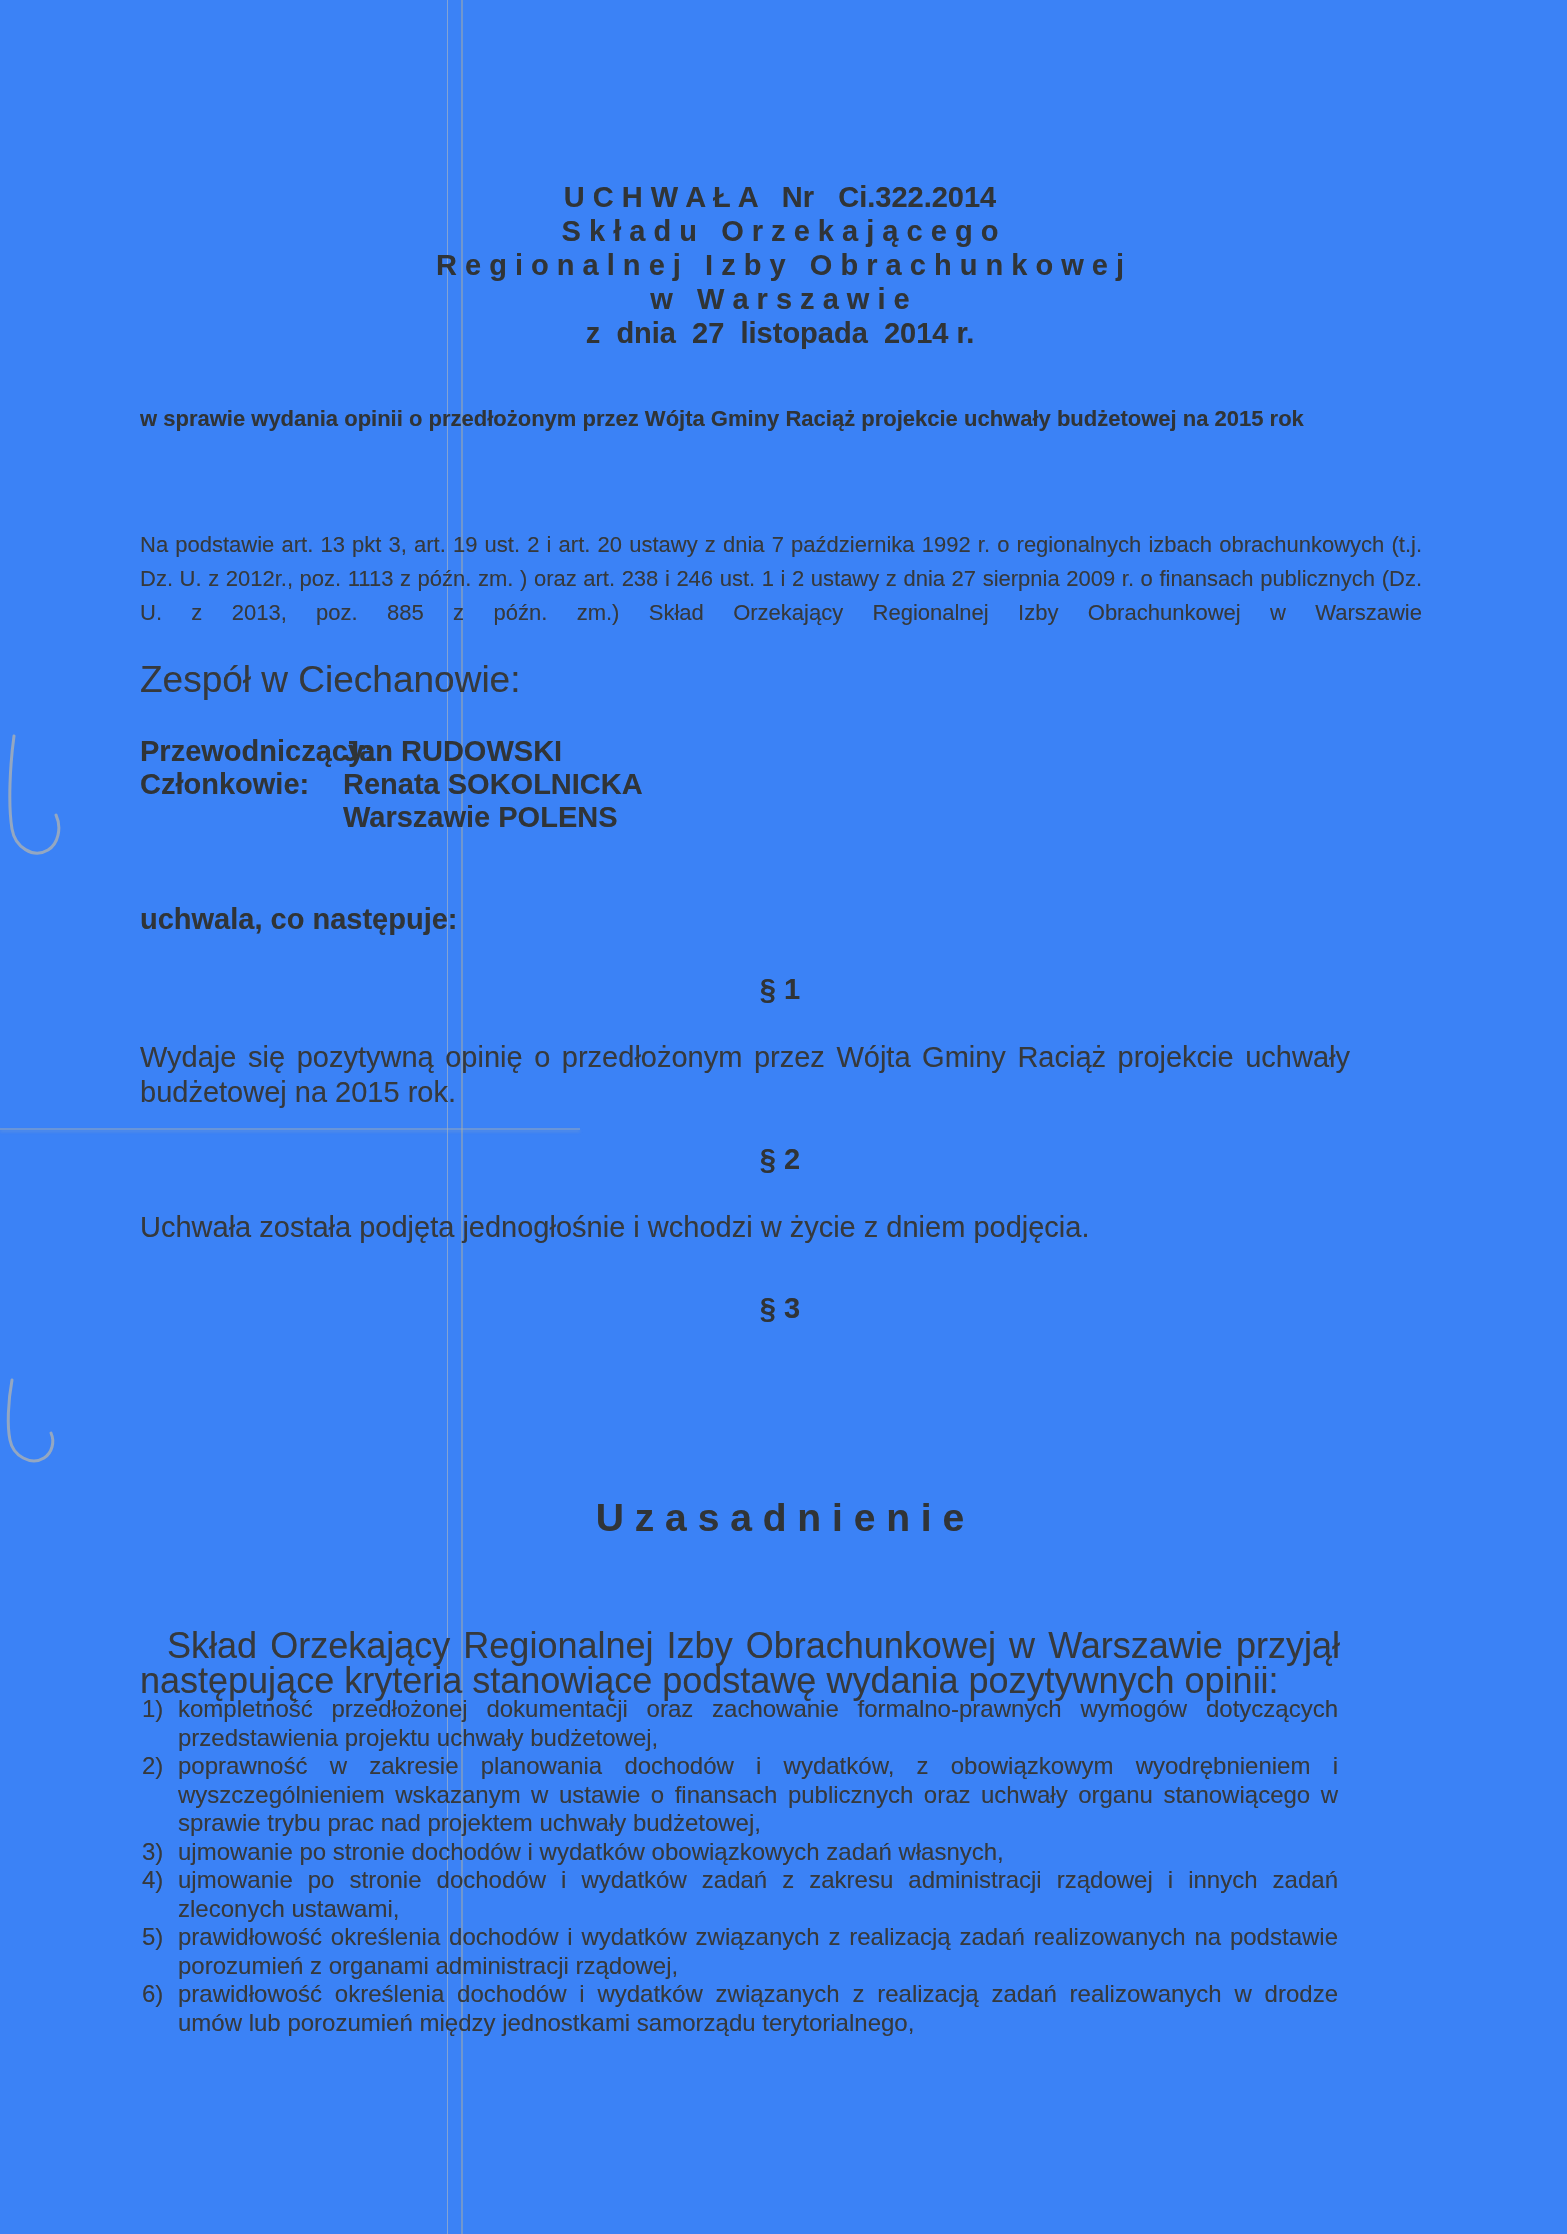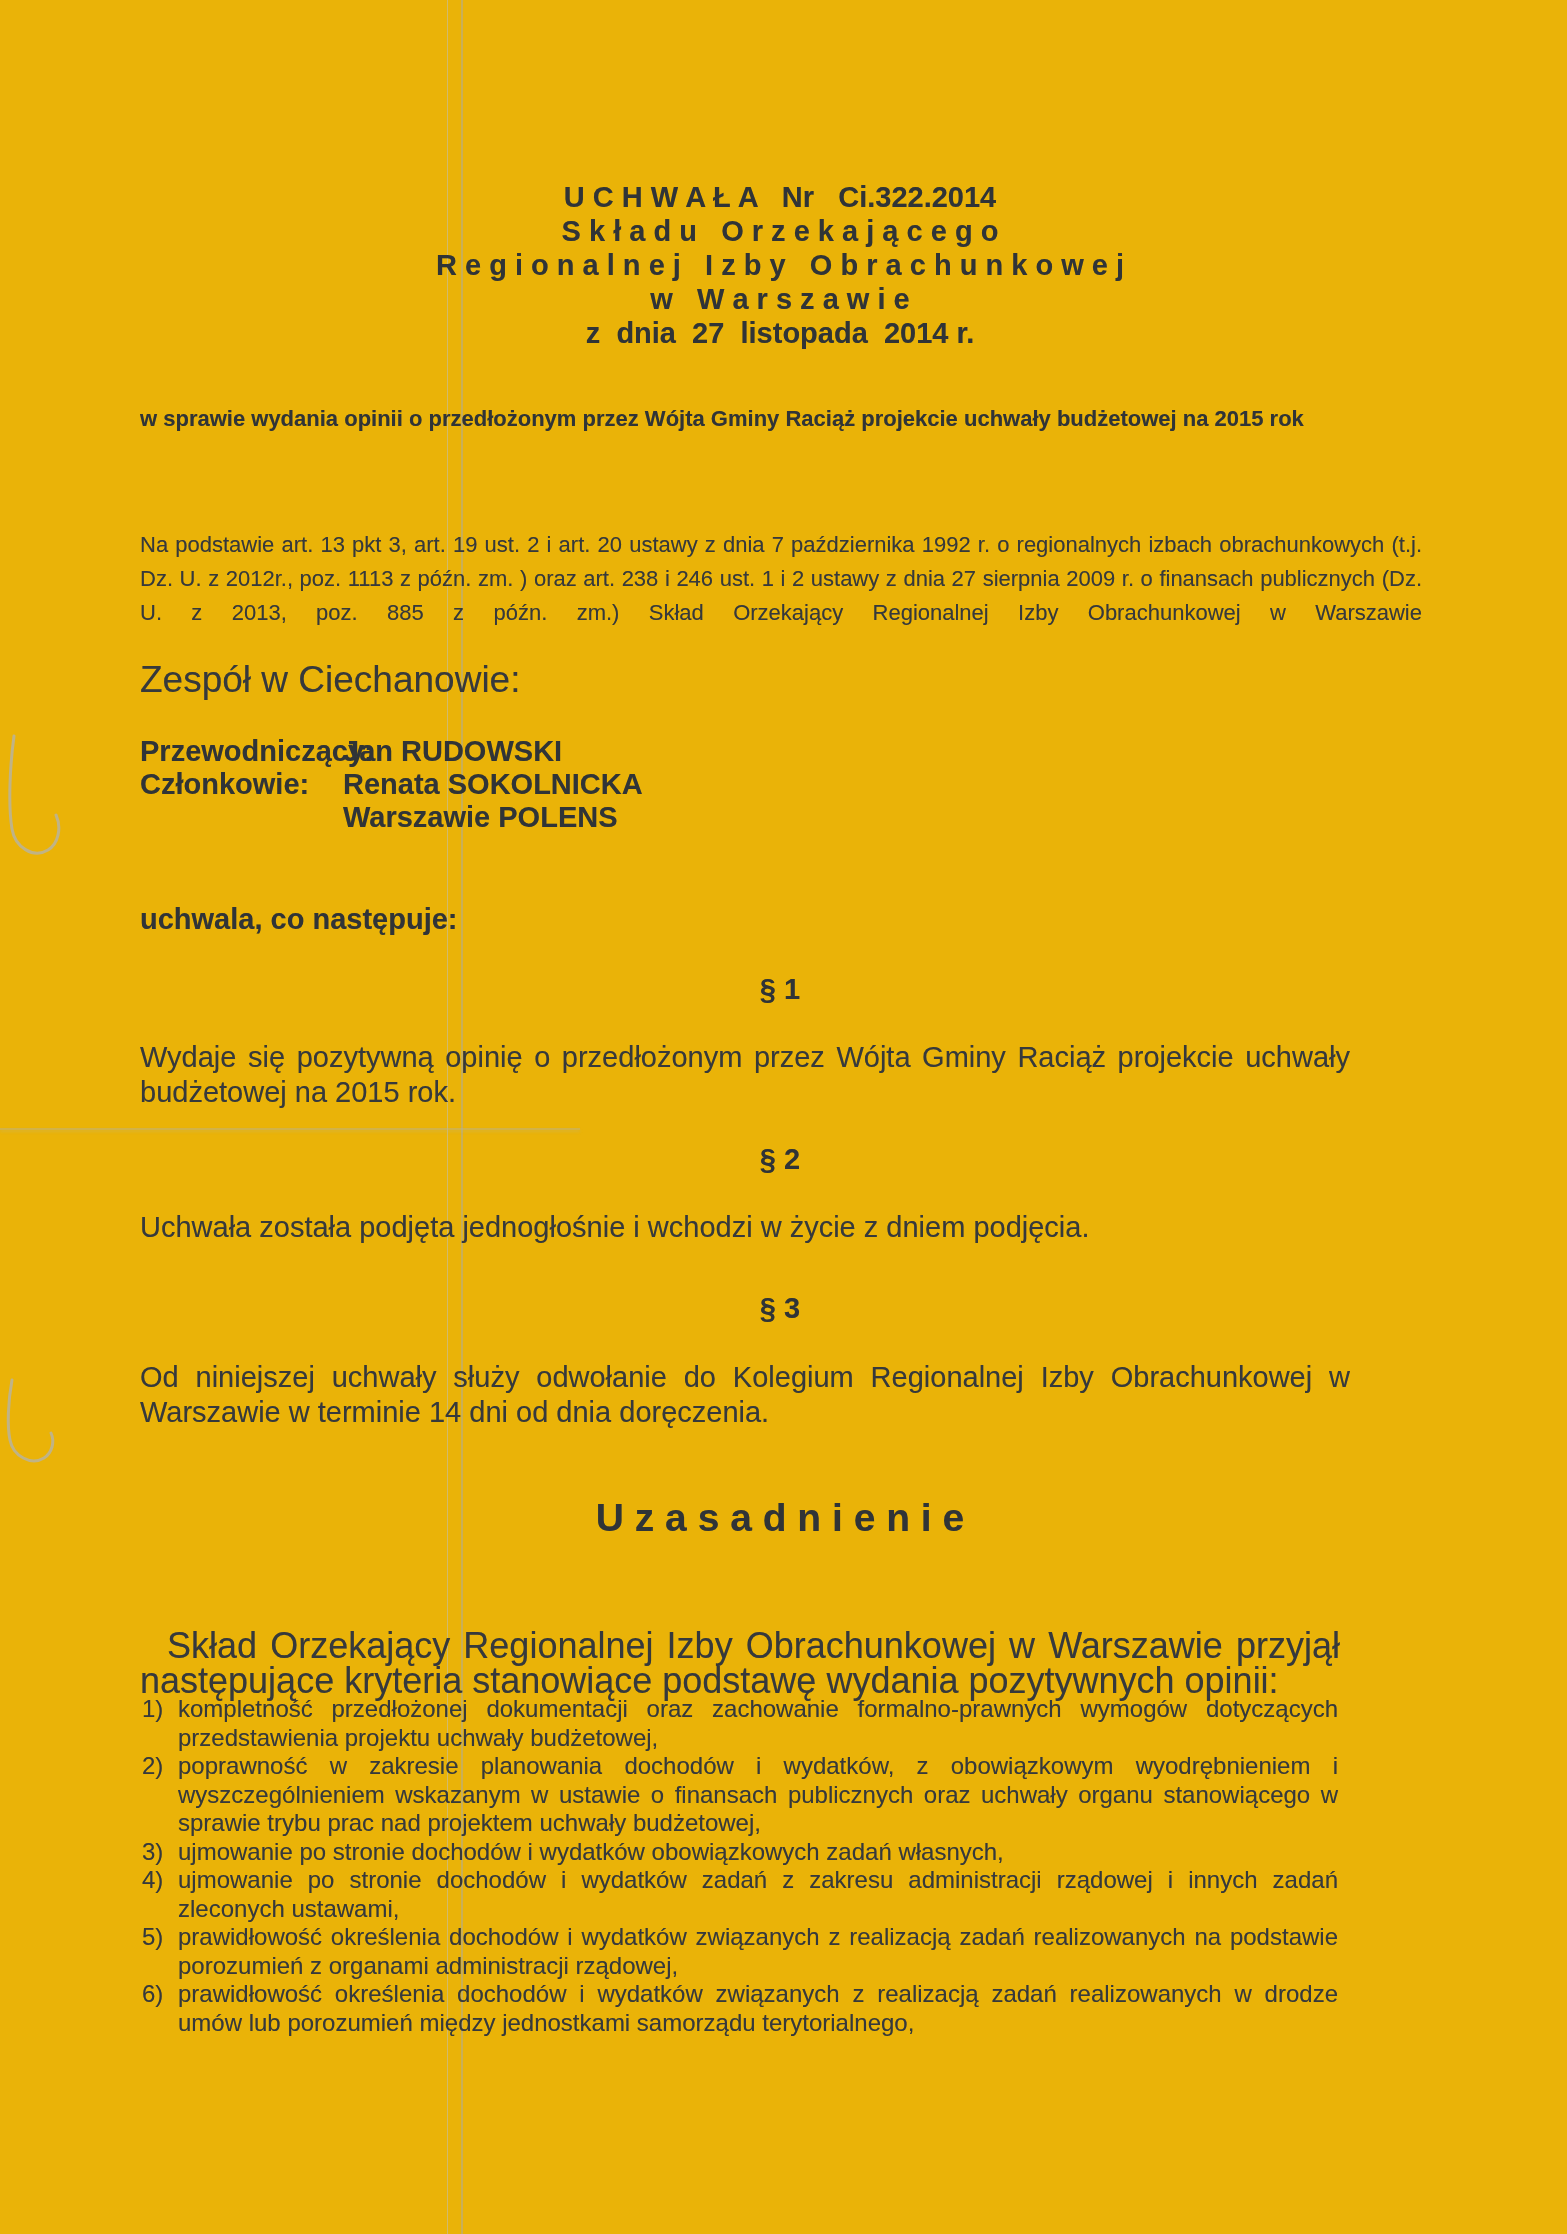--- a/index.html
+++ b/index.html
@@ -1,20 +1,20 @@
 <!DOCTYPE html>
 <html><head>
 <meta charset="utf-8">
 <style>
   html,body{margin:0;padding:0;background:#e9e9e7;}
   .page{
     position:relative;
     width:1567px;height:2234px;
     margin:0 auto;
-    background:#eab308;
+    background:#3b82f6;
     overflow:hidden;
     font-family:"Liberation Sans","DejaVu Sans",sans-serif;
     color:#36393c;
     text-shadow:0 0 0.6px rgba(54,57,60,0.35);
   }
   
   .fold-a{position:absolute;left:447px;top:0;width:1px;height:100%;background:rgba(190,192,186,0.55);}
   .fold-b{position:absolute;left:461px;top:0;width:2px;height:100%;background:rgba(168,171,166,0.50);}
   .crease-h{position:absolute;left:0;top:1128px;width:580px;height:2px;background:rgba(176,178,172,0.40);box-shadow:0 2px 3px rgba(176,178,172,0.25);}
   .pen-mark{position:absolute;opacity:0.75;}
@@ -100,21 +100,20 @@
 
   <div class="abs resolves">uchwala, co następuje:</div>
 
   <div class="abs section-symbol sym1">§ 1</div>
   <div class="abs section-text txt1">Wydaje się pozytywną opinię o przedłożonym przez Wójta Gminy Raciąż projekcie uchwały budżetowej na 2015 rok.</div>
 
   <div class="abs section-symbol sym2">§ 2</div>
   <div class="abs section-text txt2">Uchwała została podjęta jednogłośnie i wchodzi w życie z dniem podjęcia.</div>
 
   <div class="abs section-symbol sym3">§ 3</div>
-  <div class="abs section-text txt3">Od niniejszej uchwały służy odwołanie do Kolegium Regionalnej Izby Obrachunkowej w Warszawie w terminie 14 dni od dnia doręczenia.</div>
 
   <div class="abs just-heading">U z a s a d n i e n i e</div>
   <div class="abs just-intro">Skład Orzekający Regionalnej Izby Obrachunkowej w Warszawie przyjął następujące kryteria stanowiące podstawę wydania pozytywnych opinii:</div>
 
   <div class="abs criteria">
     <div class="criterion">
       <span class="crit-num">1)</span>
       <span class="crit-text">kompletność przedłożonej dokumentacji oraz zachowanie formalno-prawnych wymogów dotyczących przedstawienia projektu uchwały budżetowej,</span>
     </div>
     <div class="criterion">

